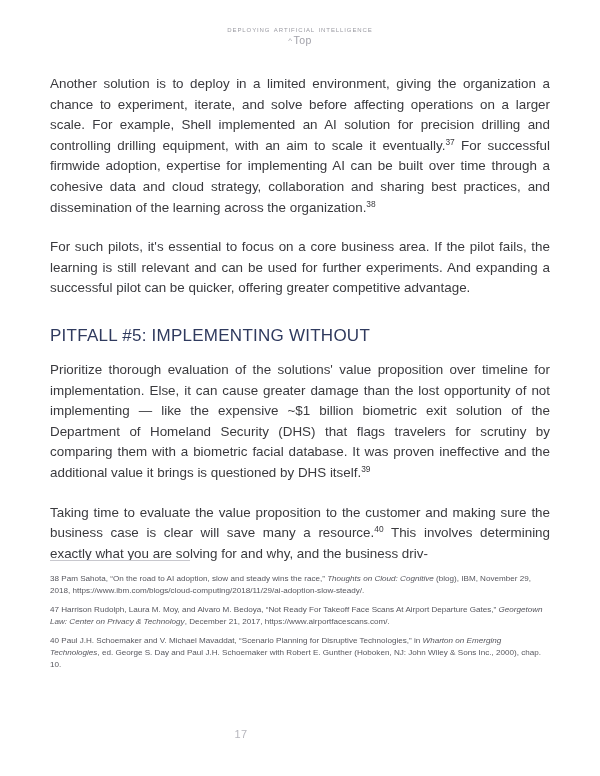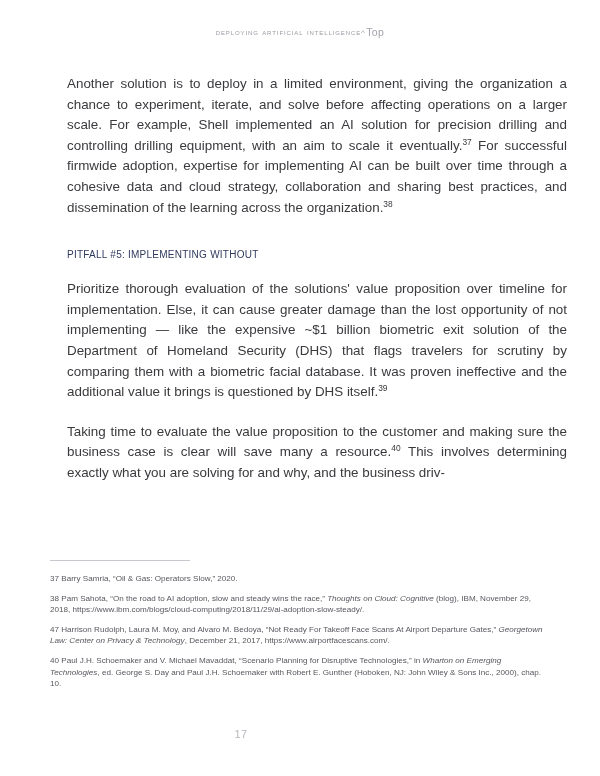--- a/index.html
+++ b/index.html
@@ -27,21 +27,22 @@
 
   
   .running-head {
     position: absolute;
     top: 24px;
     left: 50px;
     right: 50px;
     height: 16px;
     display: flex;
     align-items: center;
-    justify-content: center;
+    justify-content: flex-start;
+    flex-direction: column;
   }
   .running-head-title {
     font-size: 9.2px;
     letter-spacing: 0.9px;
     color: #9a9aa2;
     font-variant: small-caps;
     text-transform: lowercase;
     white-space: nowrap;
   }
   .running-head-title::first-letter { font-size: 9.2px; }
@@ -61,21 +62,21 @@
     line-height: 1;
     position: relative;
     top: -1px;
     color: #a2a2aa;
   }
 
   
   .content {
     position: absolute;
     top: 74px;
-    left: 67px;
+    left: 50px;
     width: 500px;
   }
 
   p.body-par {
     margin: 0 0 19px 0;
     font-size: 13.4px;
     line-height: 20.6px;
     text-align: justify;
     text-justify: inter-word;
     color: #3a3a3e;
@@ -86,21 +87,21 @@
   sup.fn {
     font-size: 8.4px;
     vertical-align: super;
     line-height: 0;
     color: #3a3a3e;
   }
 
   
   h2.section-heading {
     margin: 26px 0 14px 0;
-    font-size: 10px;
+    font-size: 17px;
     line-height: 21px;
     font-weight: 400;
     letter-spacing: 0.25px;
     color: #2f3a5e;
   }
   h2.section-heading .hl {
     display: block;
     white-space: nowrap;
   }
 
@@ -151,35 +152,35 @@
     <span class="top-link">
       <span class="caret-up">^</span>
       <span>Top</span>
     </span>
   </div>
 
   <div class="content">
 
     <p class="body-par"><span>Another solution is to deploy in a limited environment, giving the organization a chance to experiment, iterate, and solve before affecting operations on a larger scale. For example, Shell implemented an AI solution for precision drilling and controlling drilling equipment, with an aim to scale it eventually.</span><sup class="fn">37</sup><span> For successful firmwide adoption, expertise for implementing AI can be built over time through a cohesive data and cloud strategy, collaboration and sharing best practices, and dissemination of the learning across the organization.</span><sup class="fn">38</sup></p>
 
+    <p class="body-par">For such pilots, it's essential to focus on a core business area. If the pilot fails, the learning is still relevant and can be used for further experiments. And expanding a successful pilot can be quicker, offering greater competitive advantage.</p>
 
     <h2 class="section-heading">
       <span class="hl">PITFALL #5: IMPLEMENTING WITHOUT</span>
     </h2>
 
     <p class="body-par"><span>Prioritize thorough evaluation of the solutions' value proposition over timeline for implementation. Else, it can cause greater damage than the lost opportunity of not implementing — like the expensive ~$1 billion biometric exit solution of the Department of Homeland Security (DHS) that flags travelers for scrutiny by comparing them with a biometric facial database. It was proven ineffective and the additional value it brings is questioned by DHS itself.</span><sup class="fn">39</sup></p>
 
     <p class="body-par"><span>Taking time to evaluate the value proposition to the customer and making sure the business case is clear will save many a resource.</span><sup class="fn">40</sup><span> This involves determining exactly what you are solving for and why, and the business driv-</span></p>
 
   </div>
 
   <div class="footnotes">
     <hr class="fn-rule">
     <div id="footnote-list">
-        <p class="footnote"><span>37 Barry Samria, “Oil &amp; Gas: Operators Slow,” 2020.</span></p>
         <p class="footnote"><span>38 Pam Sahota, “On the road to AI adoption, slow and steady wins the race,” </span><em>Thoughts on Cloud: Cognitive</em><span> (blog), IBM, November 29, 2018, https://www.ibm.com/blogs/cloud-computing/2018/11/29/ai-adoption-slow-steady/.</span></p>
         <p class="footnote"><span>47 Harrison Rudolph, Laura M. Moy, and Alvaro M. Bedoya, “Not Ready For Takeoff Face Scans At Airport Departure Gates,” </span><em>Georgetown Law: Center on Privacy &amp; Technology</em><span>, December 21, 2017, https://www.airportfacescans.com/.</span></p>
         <p class="footnote"><span>40 Paul J.H. Schoemaker and V. Michael Mavaddat, “Scenario Planning for Disruptive Technologies,” in </span><em>Wharton on Emerging Technologies</em><span>, ed. George S. Day and Paul J.H. Schoemaker with Robert E. Gunther (Hoboken, NJ: John Wiley &amp; Sons Inc., 2000), chap. 10.</span></p>
       </div>
   </div>
 
   <div class="folio">
     <span>17</span>
   </div>
 

